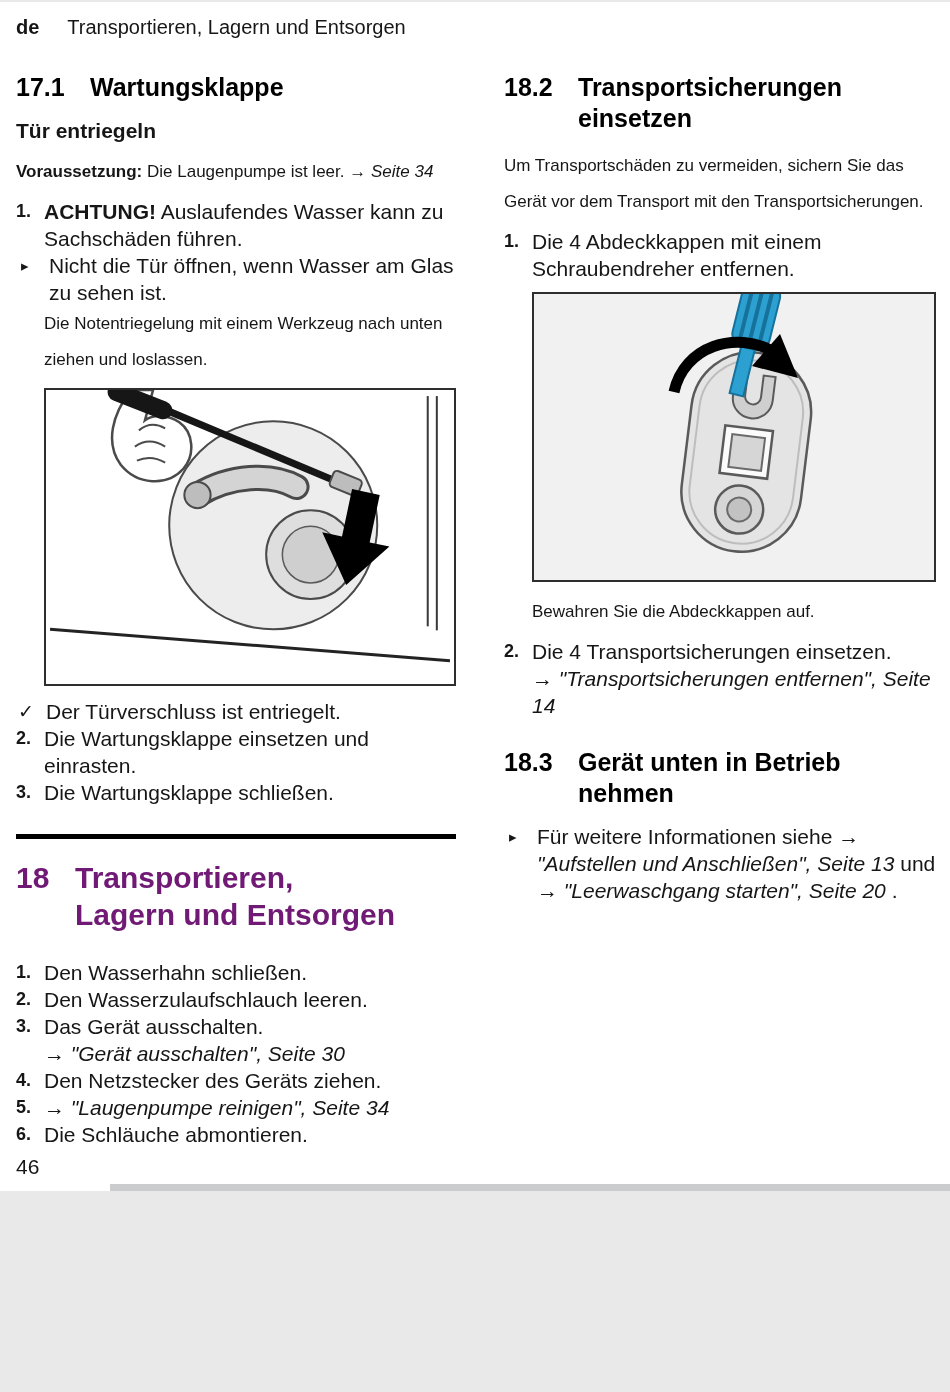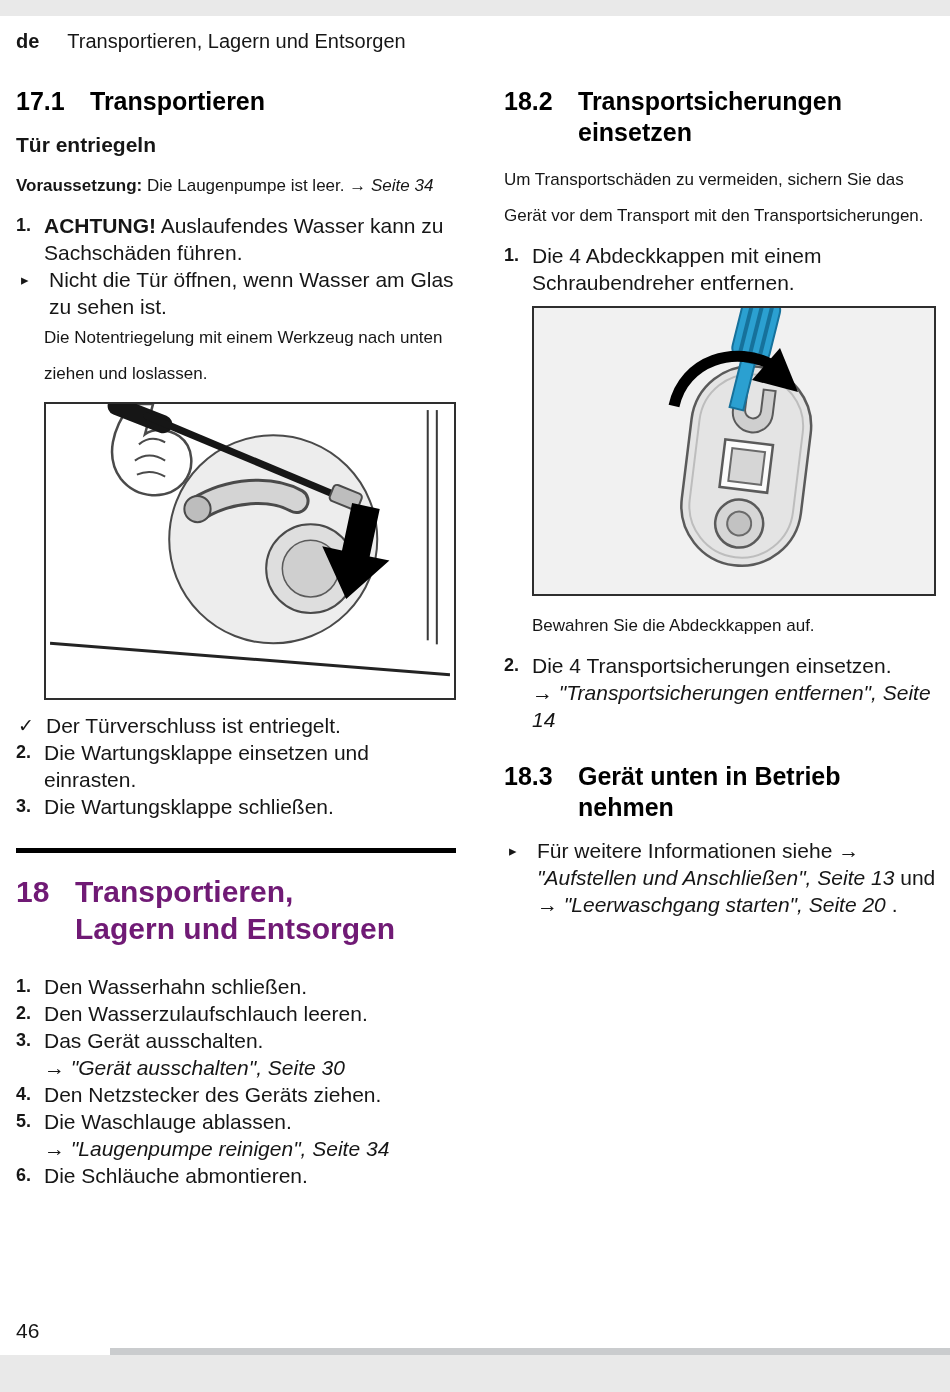--- a/index.html
+++ b/index.html
@@ -1,16 +1,16 @@
 <!DOCTYPE html>
 <html lang="de"><head>
 <meta charset="utf-8">
 <style>
   html,body{margin:0;padding:0;background:#e9e9e9;}
-  .page{position:relative;width:950px;height:1339px;margin:16px auto;background:#ffffff;
+  .page{position:relative;width:950px;height:1189px;margin:2px auto;background:#ffffff;
         font-family:"Liberation Sans","DejaVu Sans",sans-serif;color:#161616;
         padding:12px 14px 0 16px;overflow:hidden;box-sizing:border-box;}
   .page-header{display:flex;align-items:baseline;gap:28px;font-size:20px;line-height:26px;margin-bottom:26px;}
   .lang-tag{font-weight:700;}
   .columns{display:flex;gap:48px;justify-content:center;}
   .col-left{width:440px;flex:0 0 440px;}
   .col-right{width:432px;flex:0 0 432px;}
   .h-section{display:flex;font-size:25px;line-height:31px;font-weight:700;margin:6px 0 14px;color:#000;}
   .h-section .h-num{flex:0 0 74px;}
   .h-chapter{display:flex;font-size:30px;line-height:37px;font-weight:700;margin:0 0 26px;color:#701a75;}
@@ -44,21 +44,21 @@
     <span class="lang-tag">de</span>
     <span class="running-title">Transportieren, Lagern und Entsorgen</span>
   </header>
 
   <div class="columns">
 
     <section class="col col-left">
 
       <h2 class="h-section">
         <span class="h-num">17.1</span>
-        <span class="h-title">Transportieren</span>
+        <span class="h-title">Wartungsklappe</span>
       </h2>
 
       <h3 class="subhead">Tür entriegeln</h3>
 
       <p class="para"><strong>Voraussetzung:</strong><span> Die Laugenpumpe ist leer. </span><em class="ref">→ Seite 34</em></p>
 
       <div class="step">
         <span class="step-num">1.</span>
         <div class="step-body"><strong>ACHTUNG!</strong><span> Auslaufendes Wasser kann zu Sachschäden führen.</span></div>
       </div>
@@ -141,21 +141,20 @@
           <em class="ref block">→ "Gerät ausschalten", Seite 30</em>
         </div>
       </div>
       <div class="step">
         <span class="step-num">4.</span>
         <div class="step-body">Den Netzstecker des Geräts ziehen.</div>
       </div>
       <div class="step">
         <span class="step-num">5.</span>
         <div class="step-body">
-          <span>Die Waschlauge ablassen.</span>
           <em class="ref block">→ "Laugenpumpe reinigen", Seite 34</em>
         </div>
       </div>
       <div class="step">
         <span class="step-num">6.</span>
         <div class="step-body">Die Schläuche abmontieren.</div>
       </div>
 
     </section>
 

